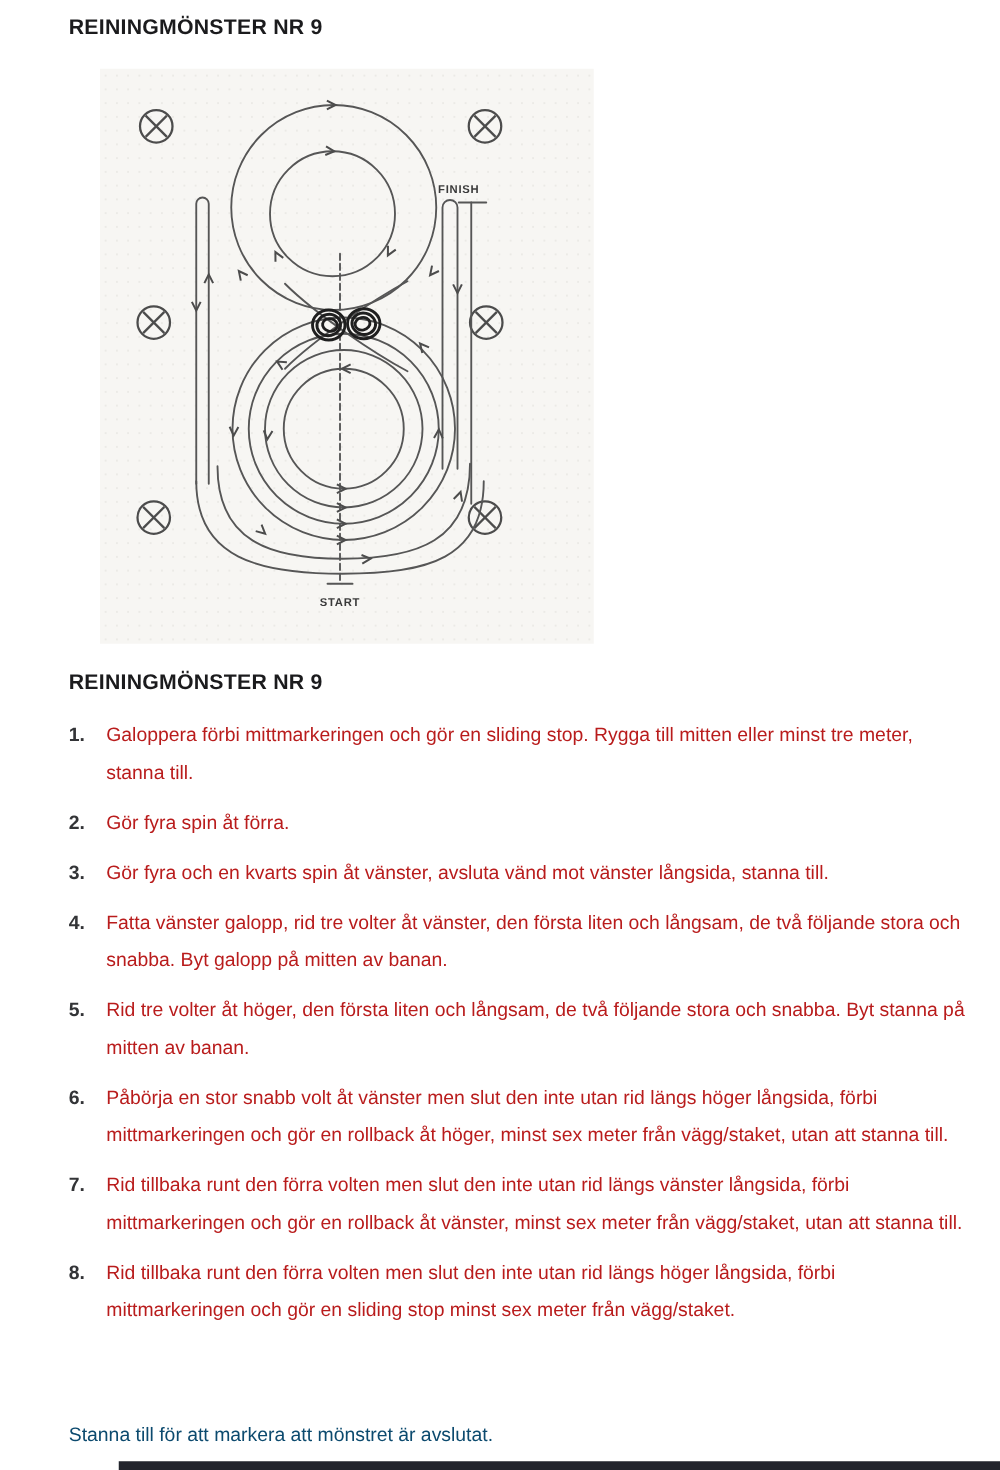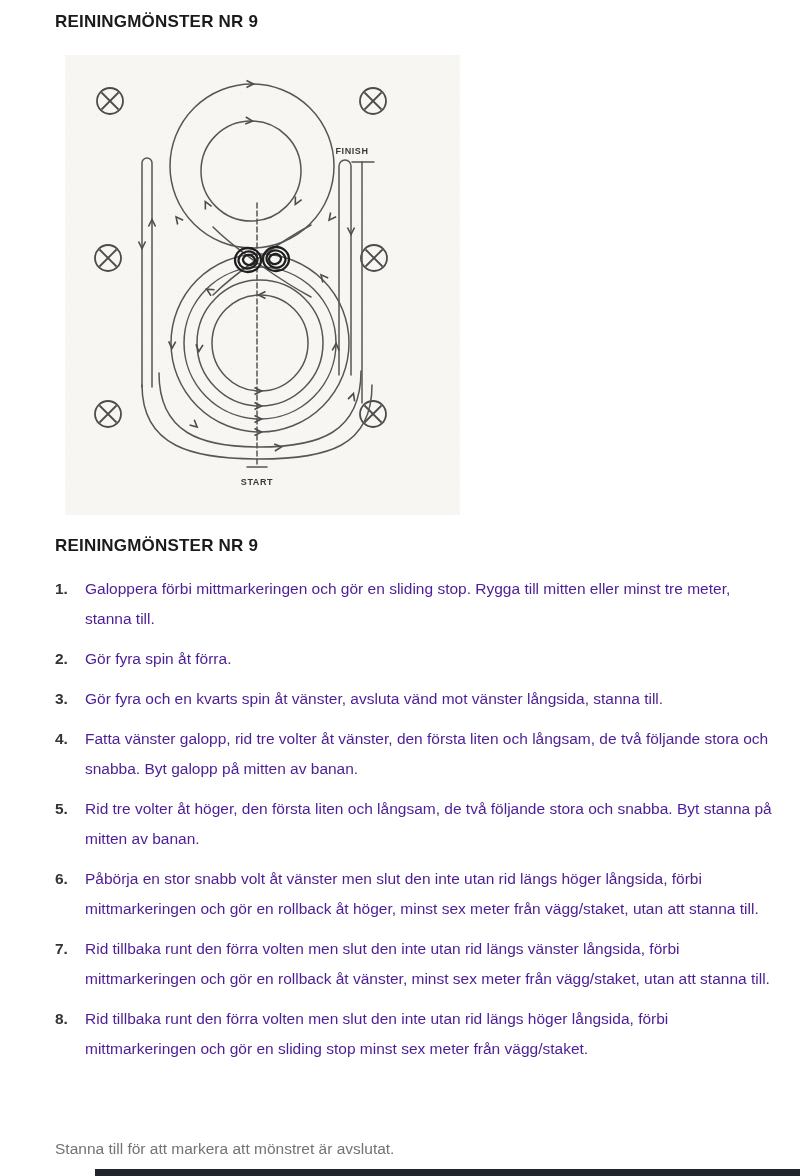--- a/index.html
+++ b/index.html
@@ -12,37 +12,37 @@
   .abs{position:absolute;}
   .h1{
     left:55px;top:12px;
     font-size:17px;font-weight:bold;color:#1b1b1d;letter-spacing:.2px;
   }
   .h2{
     left:55px;top:536px;
     font-size:17px;font-weight:bold;color:#1b1b1d;letter-spacing:.2px;
   }
   .diagram{
-    left:65px;top:55px;width:395px;height:460px;
+    left:80px;top:55px;width:395px;height:460px;
     background:#f7f6f3;
     background-image:radial-gradient(#ebeae6 0.6px, transparent 0.7px);
     background-size:9px 11px;
   }
   .diagram svg{display:block;}
   .ins-list{left:55px;top:574px;width:725px;}
   .ins-item{display:flex;margin-bottom:10px;}
   .ins-num{
     flex:0 0 30px;width:30px;font-weight:bold;color:#333437;
     font-size:15.5px;line-height:30px;
   }
   .ins-text{
-    width:692px;font-size:15.5px;line-height:30px;color:#4c1d95;
+    width:692px;font-size:15.5px;line-height:30px;color:#b91c1c;
   }
   .closing{
-    left:55px;top:1138px;font-size:15.5px;line-height:22px;color:#737373;
+    left:55px;top:1138px;font-size:15.5px;line-height:22px;color:#0c4a6e;
   }
   .bottom-bar{
     left:95px;top:1169px;width:705px;height:7px;background:#22242c;
   }
   .svg-label{
     font-family:"Liberation Sans","DejaVu Sans",sans-serif;
     font-size:9px;font-weight:bold;fill:#3a3a3a;letter-spacing:.6px;
   }
 </style>
 </head>

